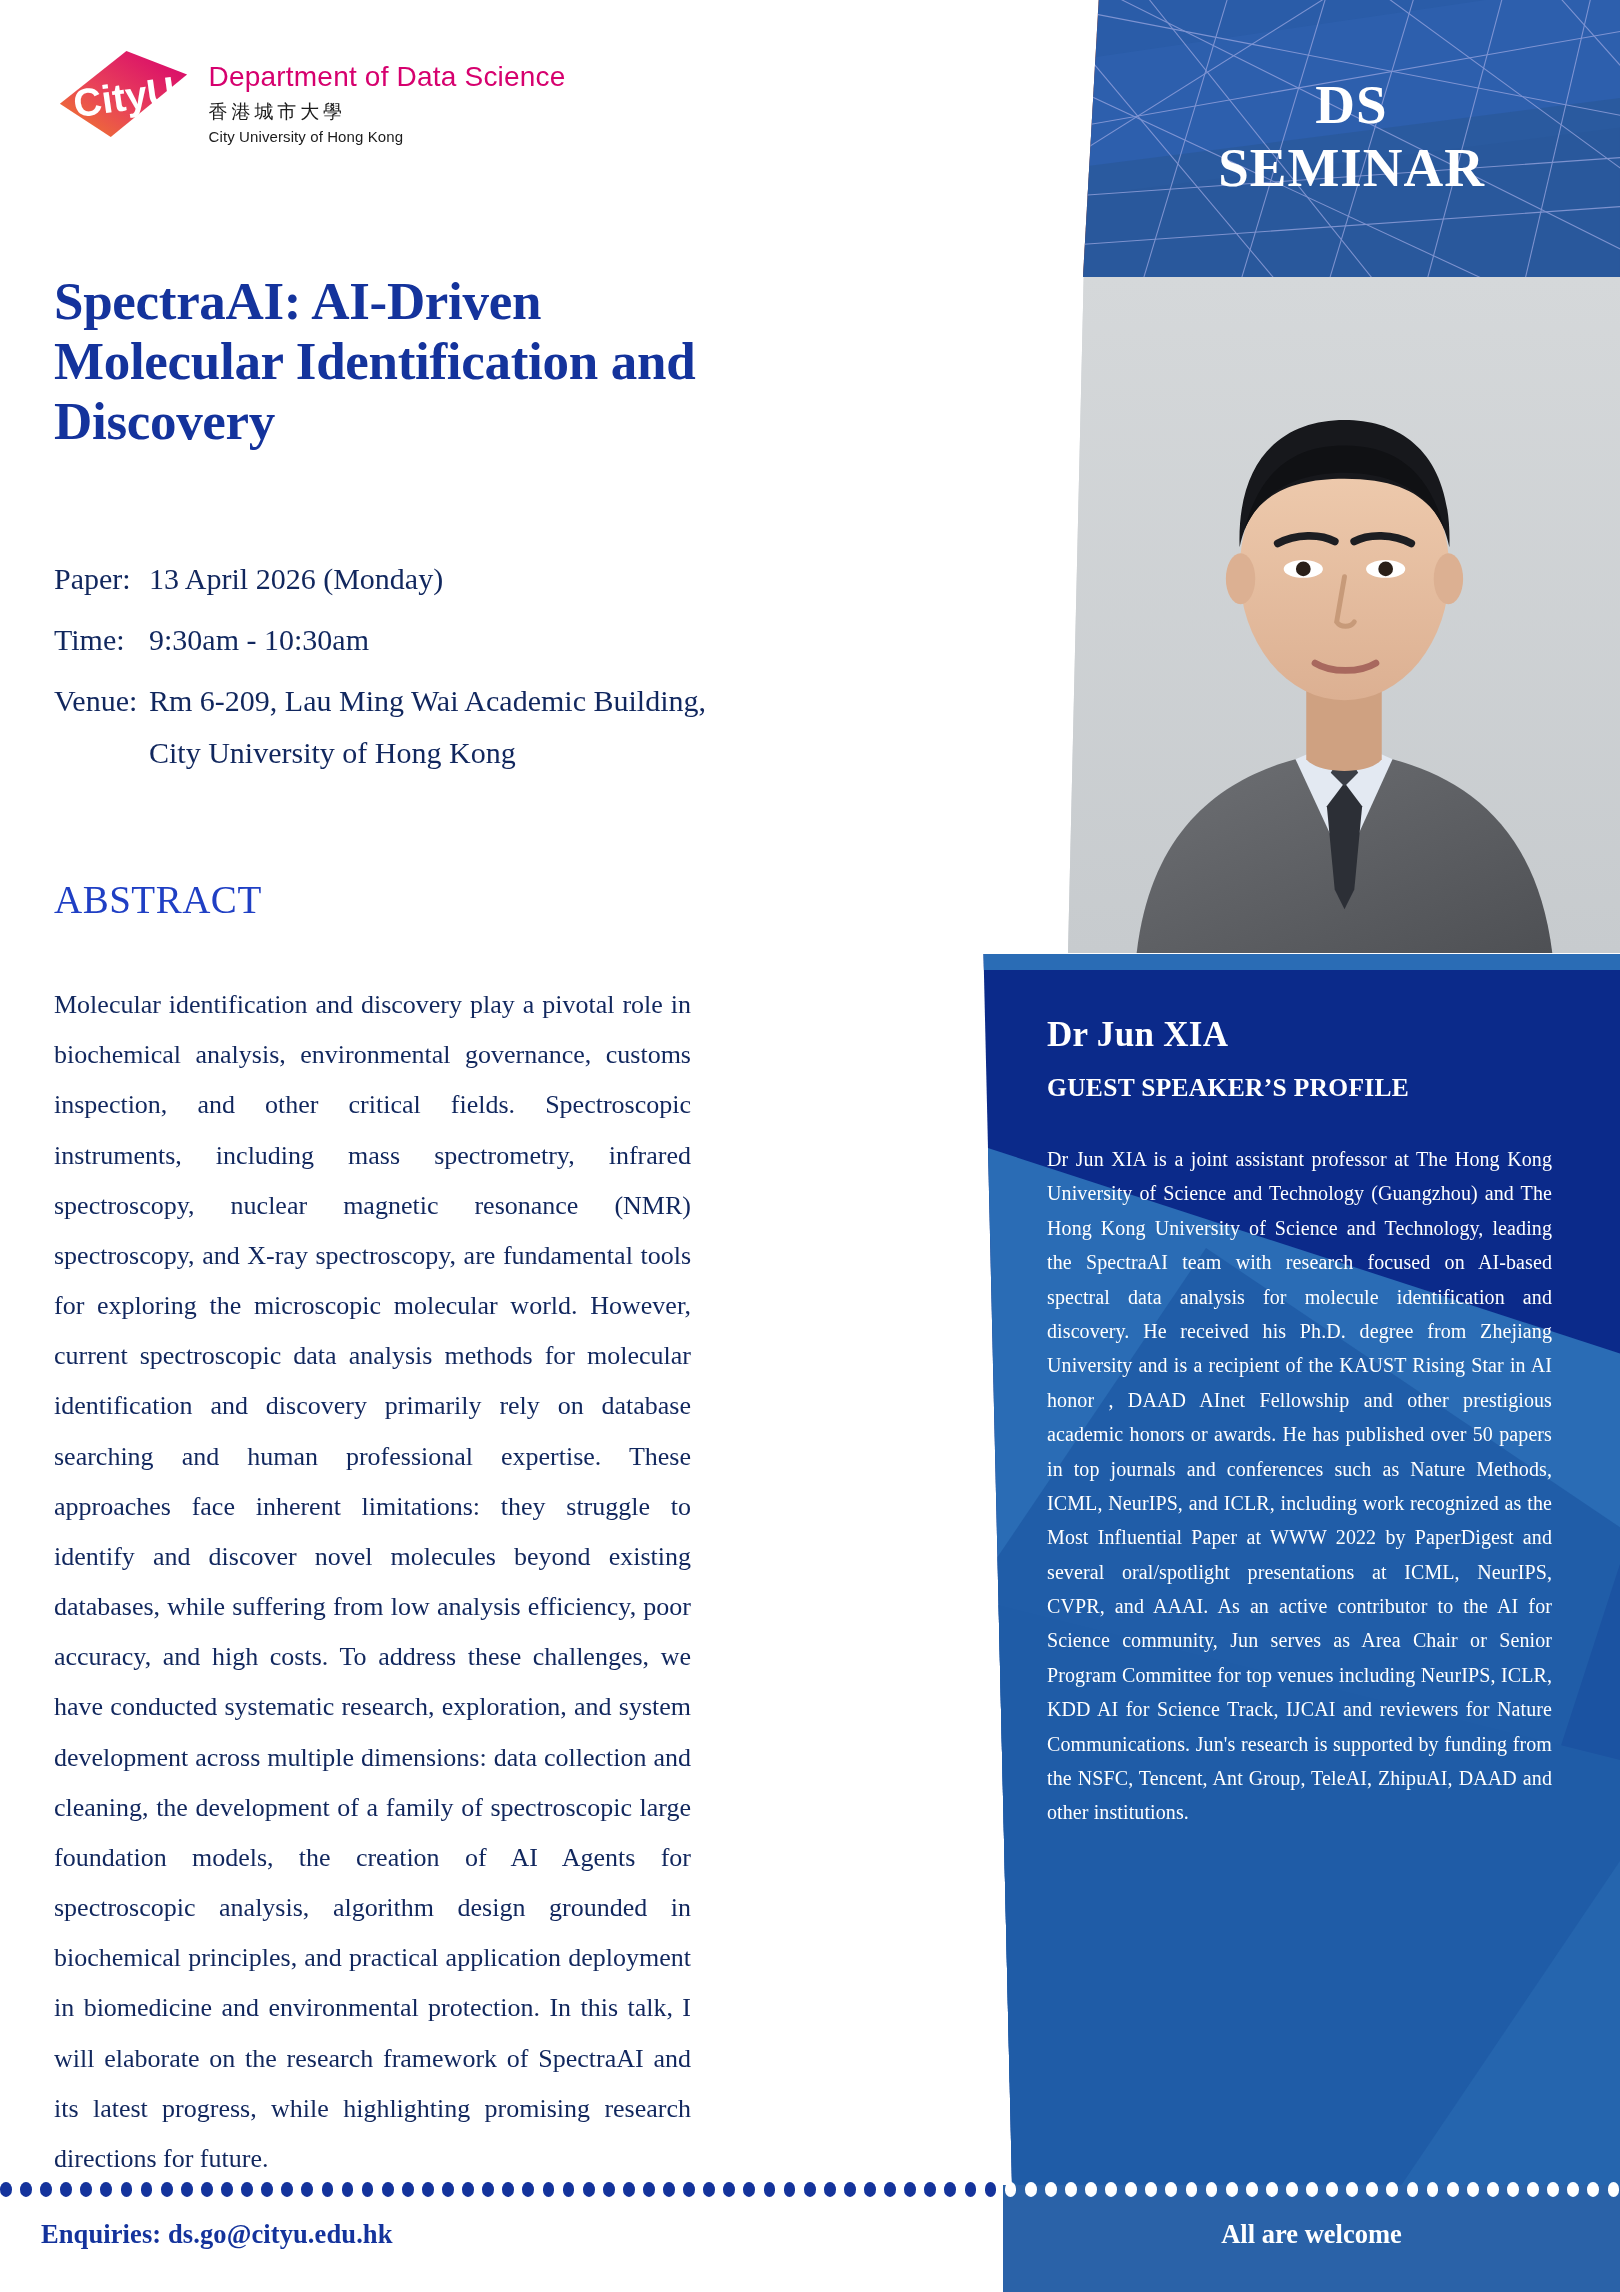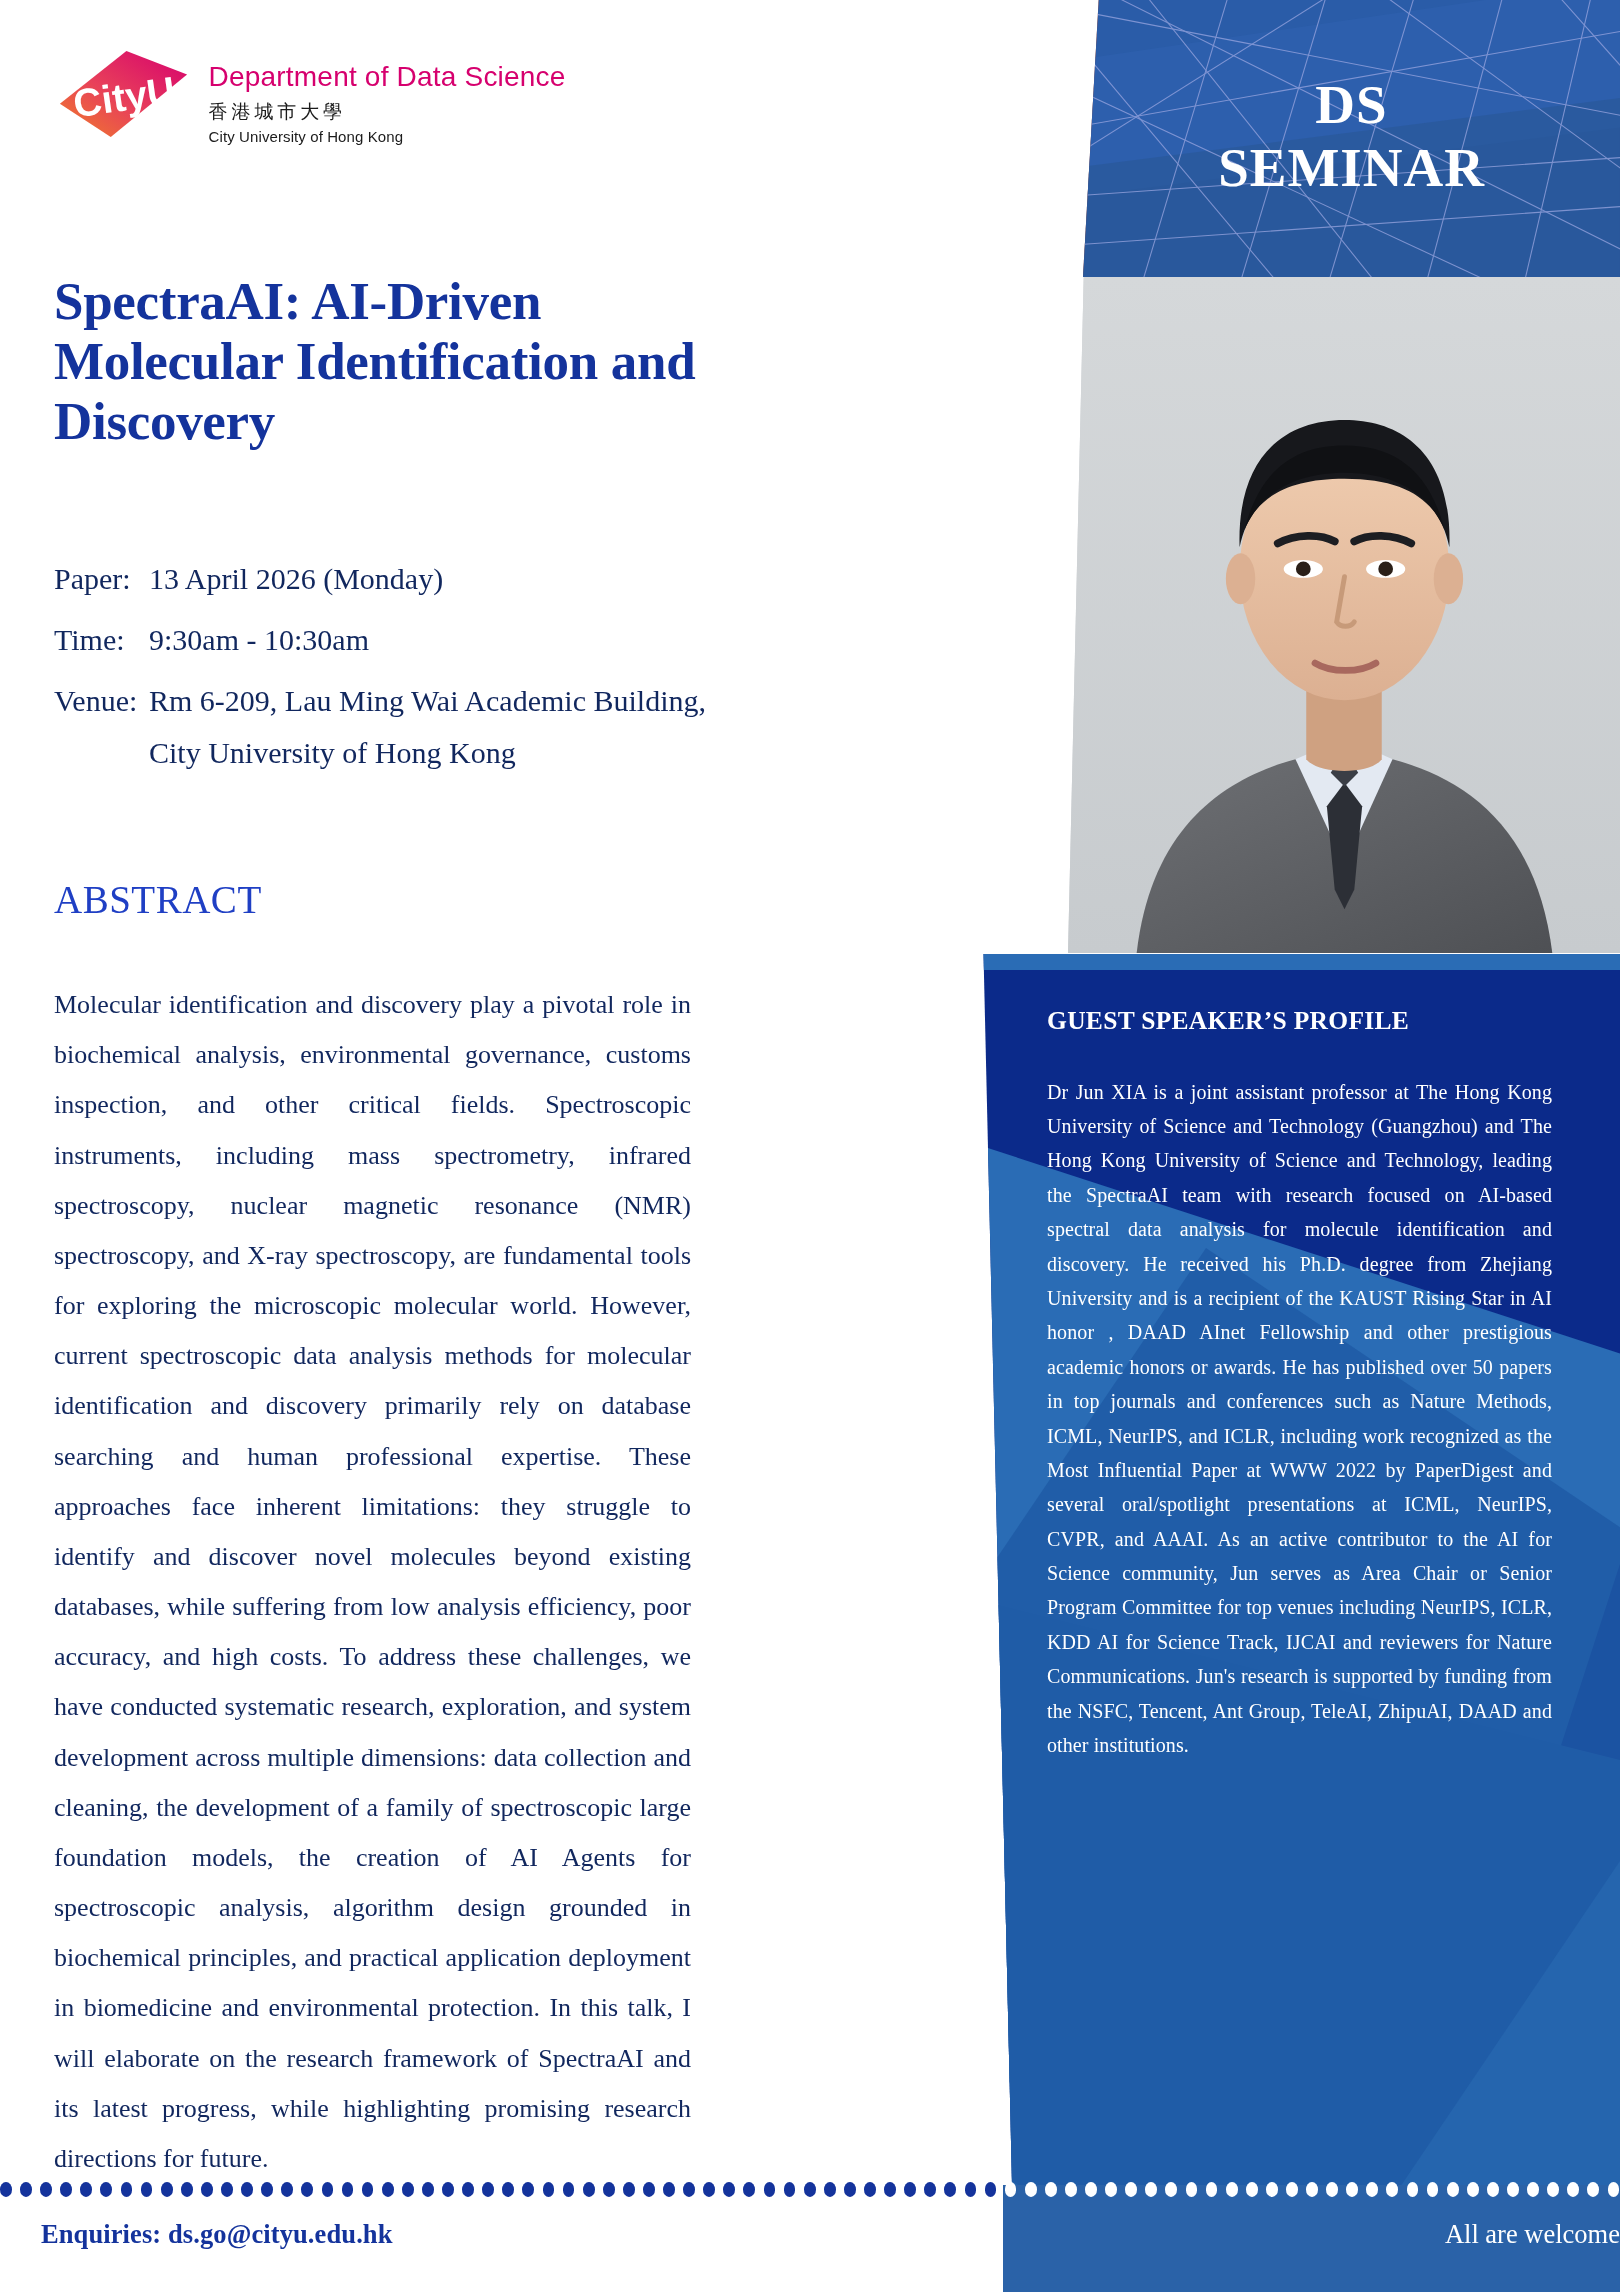--- a/index.html
+++ b/index.html
@@ -208,24 +208,24 @@
     position:absolute;
     top:2219px; left:41px;
     color:#14339c;
     font-size:26.5px;
     font-weight:bold;
     letter-spacing:0.1px;
   }
   .welcome {
     position:absolute;
     top:2219px; left:1003px; width:617px;
-    text-align:right;
+    text-align:center;
     color:#ffffff;
     font-size:26.5px;
-    font-weight:normal;
+    font-weight:bold;
   }
 </style>
 </head>
 <body>
 
 <div class="logo-wrap">
   <svg class="logo-mark" viewBox="0 0 140 95">
     <defs>
       <linearGradient id="gcity" x1="0" y1="1" x2="1" y2="0">
         <stop offset="0%" stop-color="#f07f28"></stop>
@@ -346,20 +346,21 @@
       <path d="M252,394 C268,404 298,404 314,394" stroke="#a8685e" stroke-width="7" fill="none" stroke-linecap="round"></path>
     </svg>
   </div>
 
   <div class="profile-panel">
     <div class="profile-light-strip"></div>
     <div class="profile-diag1"></div>
     <div class="profile-diag2"></div>
     <div class="profile-diag3"></div>
     <div class="profile-content">
+      <div class="speaker-name">Dr Jun XIA</div>
       <div class="speaker-role">GUEST SPEAKER’S PROFILE</div>
       <div class="speaker-bio">Dr Jun XIA is a joint assistant professor at The Hong Kong University of Science and Technology (Guangzhou) and The Hong Kong University of Science and Technology, leading the SpectraAI team with research focused on AI-based spectral data analysis for molecule identification and discovery. He received his Ph.D. degree from Zhejiang University and is a recipient of the KAUST Rising Star in AI honor , DAAD AInet Fellowship and other prestigious academic honors or awards. He has published over 50 papers in top journals and conferences such as Nature Methods, ICML, NeurIPS, and ICLR, including work recognized as the Most Influential Paper at WWW 2022 by PaperDigest and several oral/spotlight presentations at ICML, NeurIPS, CVPR, and AAAI. As an active contributor to the AI for Science community, Jun serves as Area Chair or Senior Program Committee for top venues including NeurIPS, ICLR, KDD AI for Science Track, IJCAI and reviewers for Nature Communications. Jun's research is supported by funding from the NSFC, Tencent, Ant Group, TeleAI, ZhipuAI, DAAD and other institutions.</div>
     </div>
   </div>
 
   <div class="footer-blue"></div>
 </div>
 
 <div class="dotline">
   <div class="seg" id="seg-blue">

